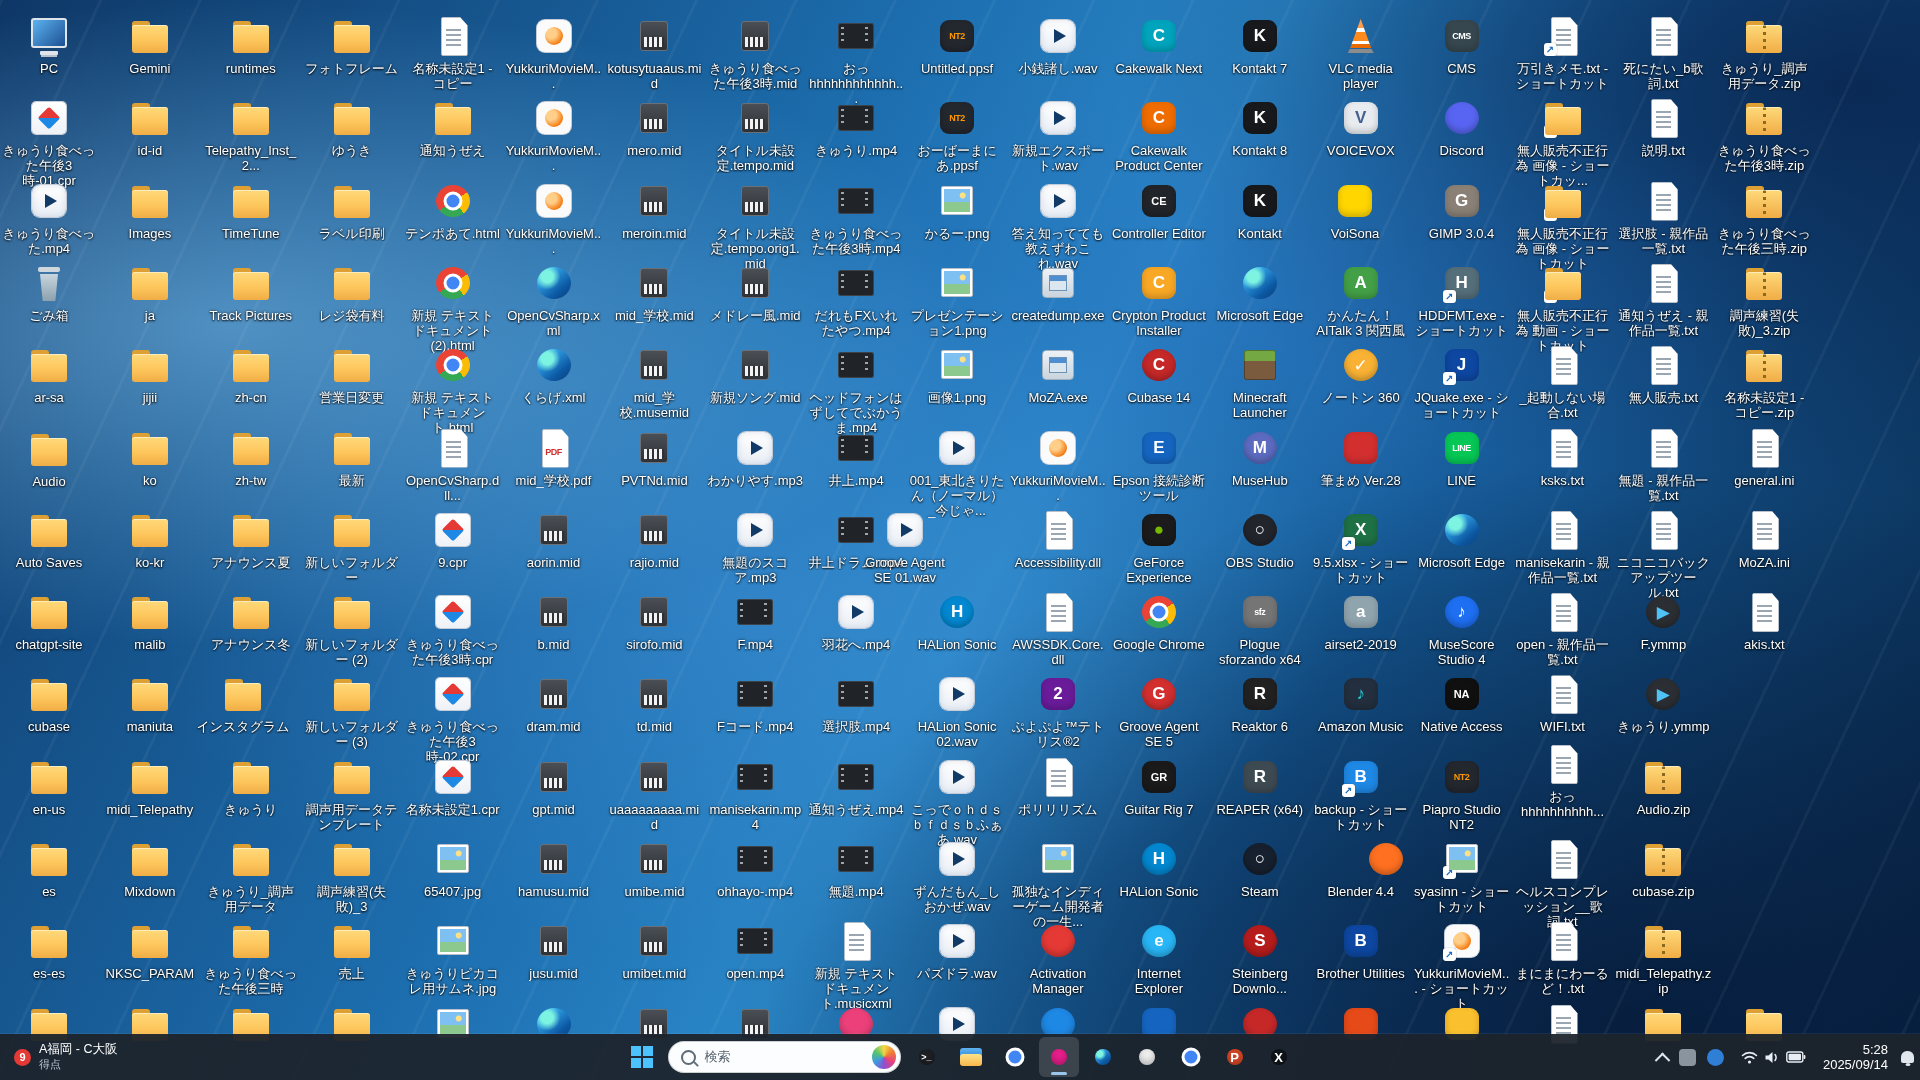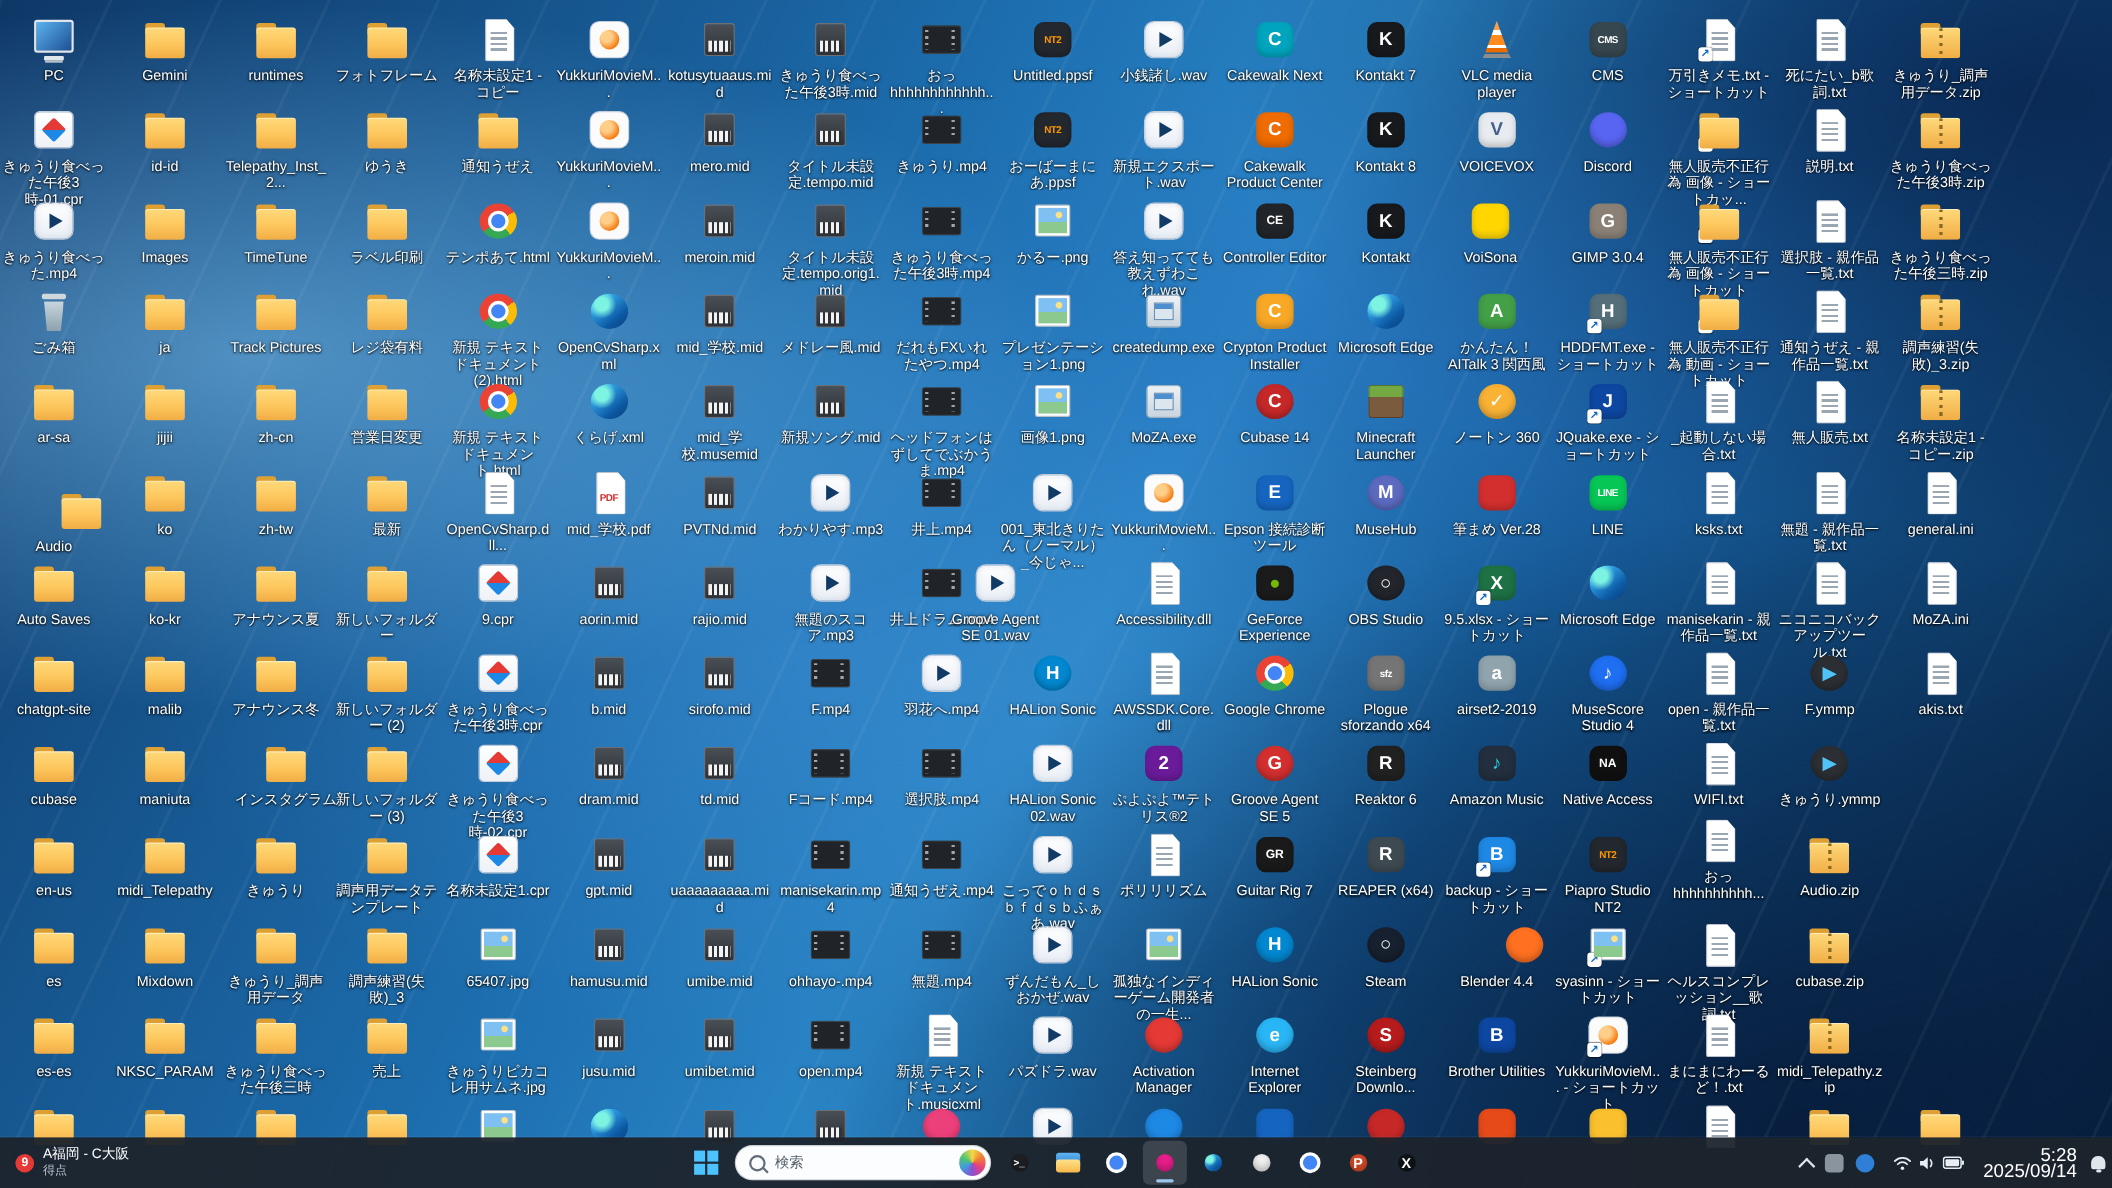--- a/index.html
+++ b/index.html
@@ -165,21 +165,21 @@
   .stext{font-size:13px;color:#55606a;flex:1;}
   .sphere{width:24px;height:24px;border-radius:50%;flex:none;
     background:conic-gradient(#f6d743,#ef7d35,#e8417b,#8e4fd0,#3f9be0,#52c470,#f6d743);}
 
   .tray{position:absolute;right:6px;top:0;bottom:0;display:flex;align-items:center;gap:11px;}
   .chev{width:9px;height:9px;border-left:2px solid #dfe6ec;border-top:2px solid #dfe6ec;
     transform:rotate(45deg) translate(2px,2px);}
   .tdot1{width:17px;height:17px;border-radius:4px;background:#8a949e;}
   .tdot2{width:17px;height:17px;border-radius:50%;background:#2f7fd6;}
   .qs{display:flex;align-items:center;gap:6px;padding:4px 6px;border-radius:6px;}
-  .clock{display:flex;flex-direction:column;align-items:flex-end;line-height:15px;color:#fff;font-size:17px;}
+  .clock{display:flex;flex-direction:column;align-items:flex-end;line-height:15px;color:#fff;font-size:13px;}
   .bell{width:13px;height:12px;background:#dfe6ec;border-radius:6px 6px 2px 2px;position:relative;margin-left:2px;}
   .bell::after{content:"";position:absolute;left:50%;bottom:-3px;transform:translateX(-50%);
     width:5px;height:3px;background:#dfe6ec;border-radius:50%;}
 </style>
 </head>
 <body>
 
 <div class="desktop">
   <div id="icons">
       <div class="cell" style="left: 1px; top: 14px;">
@@ -579,21 +579,21 @@
         <div class="label">_起動しない場合.txt</div>
       </div>
       <div class="cell" style="left: 1615.4px; top: 343.2px;">
         <div class="ico doc"></div>
         <div class="label">無人販売.txt</div>
       </div>
       <div class="cell" style="left: 1716.3px; top: 343.2px;">
         <div class="ico folder zipfolder"></div>
         <div class="label">名称未設定1 - コピー.zip</div>
       </div>
-      <div class="cell" style="left: 1px; top: 442px; align-items: flex-end;">
+      <div class="cell" style="left: 1px; top: 427px;">
         <div class="ico folder"></div>
         <div class="label">Audio</div>
       </div>
       <div class="cell" style="left: 101.9px; top: 425.5px;">
         <div class="ico folder"></div>
         <div class="label">ko</div>
       </div>
       <div class="cell" style="left: 202.8px; top: 425.5px;">
         <div class="ico folder"></div>
         <div class="label">zh-tw</div>
@@ -828,21 +828,21 @@
         <div class="label">akis.txt</div>
       </div>
       <div class="cell" style="left: 1px; top: 672.4px;">
         <div class="ico folder"></div>
         <div class="label">cubase</div>
       </div>
       <div class="cell" style="left: 101.9px; top: 672.4px;">
         <div class="ico folder"></div>
         <div class="label">maniuta</div>
       </div>
-      <div class="cell" style="left: 212px; top: 672.4px;">
+      <div class="cell" style="left: 195px; top: 672.4px;">
         <div class="ico folder"></div>
         <div class="label">インスタグラム</div>
       </div>
       <div class="cell" style="left: 303.7px; top: 672.4px;">
         <div class="ico folder"></div>
         <div class="label">新しいフォルダー (3)</div>
       </div>
       <div class="cell" style="left: 404.6px; top: 672.4px;">
         <div class="ico cpr"></div>
         <div class="label">きゅうり食べった午後3時-02.cpr</div>

